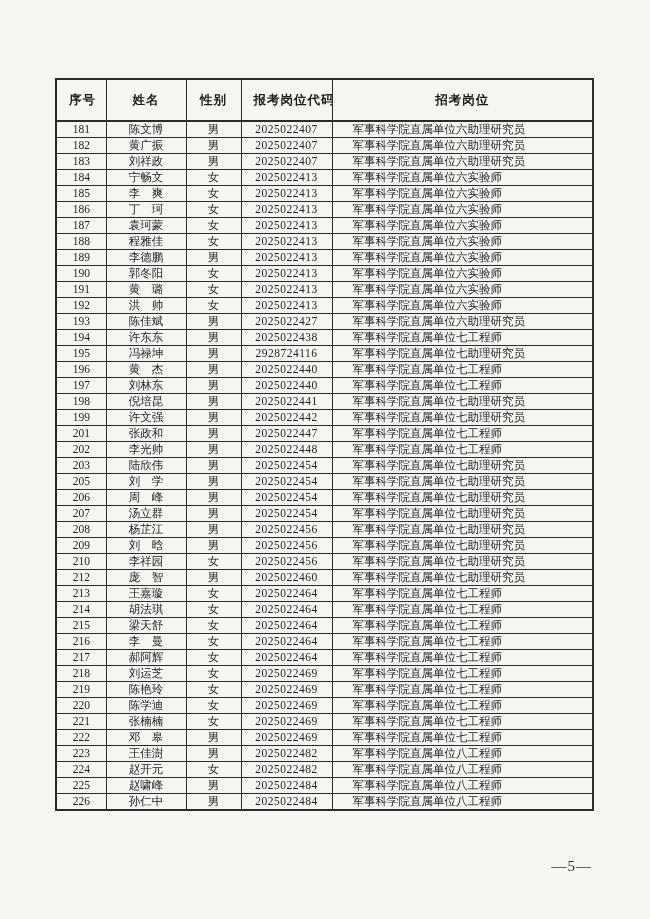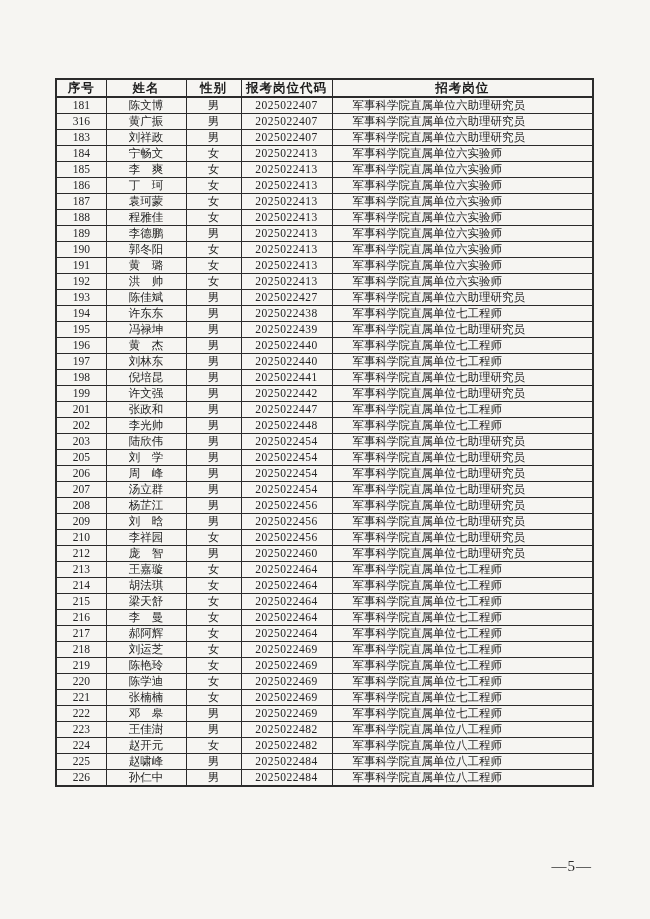--- a/index.html
+++ b/index.html
@@ -26,21 +26,21 @@
     width: 537px;
     border-collapse: collapse;
     table-layout: fixed;
     border: 2px solid #2b2b2b;
   }
   table.roster th {
     font-family: "Liberation Sans", sans-serif;
     font-weight: bold;
     font-size: 12.5px;
     height: 16px;
-    padding: 0;
+    padding: 12px;
     text-align: center;
     border: 1px solid #2b2b2b;
     border-bottom: 2px solid #2b2b2b;
     color: #1c1c1c;
     letter-spacing: 1px;
     line-height: 1;
     white-space: nowrap;
     overflow: hidden;
     margin-top: 16px;
   }
@@ -97,21 +97,21 @@
     </thead>
     <tbody>
         <tr>
           <td class="c0">181</td>
           <td class="c1">陈文博</td>
           <td class="c2">男</td>
           <td class="c3">2025022407</td>
           <td class="c4">军事科学院直属单位六助理研究员</td>
         </tr>
         <tr>
-          <td class="c0">316</td>
+          <td class="c0">182</td>
           <td class="c1">黄广振</td>
           <td class="c2">男</td>
           <td class="c3">2025022407</td>
           <td class="c4">军事科学院直属单位六助理研究员</td>
         </tr>
         <tr>
           <td class="c0">183</td>
           <td class="c1">刘祥政</td>
           <td class="c2">男</td>
           <td class="c3">2025022407</td>
@@ -191,21 +191,21 @@
           <td class="c0">194</td>
           <td class="c1">许东东</td>
           <td class="c2">男</td>
           <td class="c3">2025022438</td>
           <td class="c4">军事科学院直属单位七工程师</td>
         </tr>
         <tr>
           <td class="c0">195</td>
           <td class="c1">冯禄坤</td>
           <td class="c2">男</td>
-          <td class="c3">2025022439</td>
+          <td class="c3">2928724116</td>
           <td class="c4">军事科学院直属单位七助理研究员</td>
         </tr>
         <tr>
           <td class="c0">196</td>
           <td class="c1">黄　杰</td>
           <td class="c2">男</td>
           <td class="c3">2025022440</td>
           <td class="c4">军事科学院直属单位七工程师</td>
         </tr>
         <tr>

